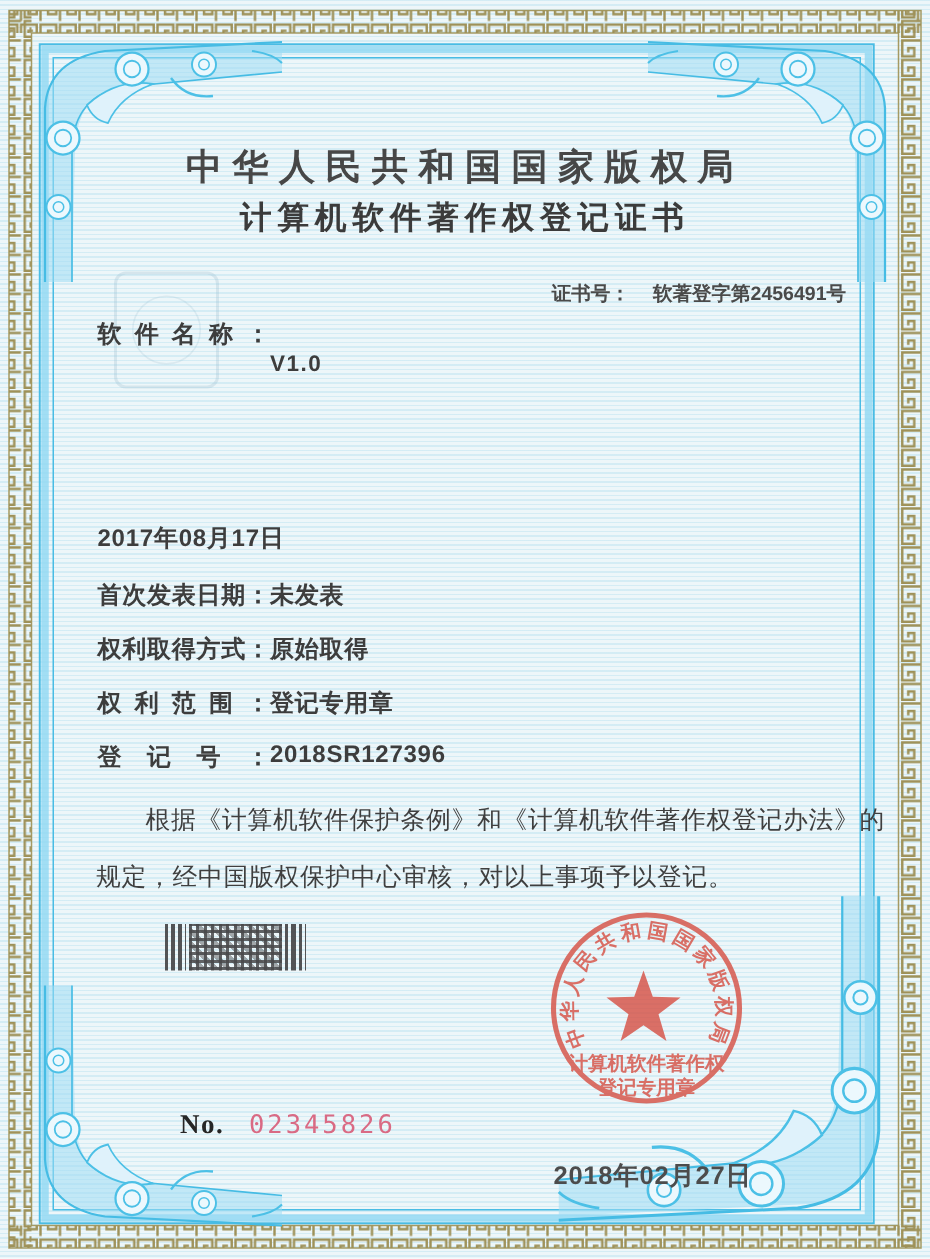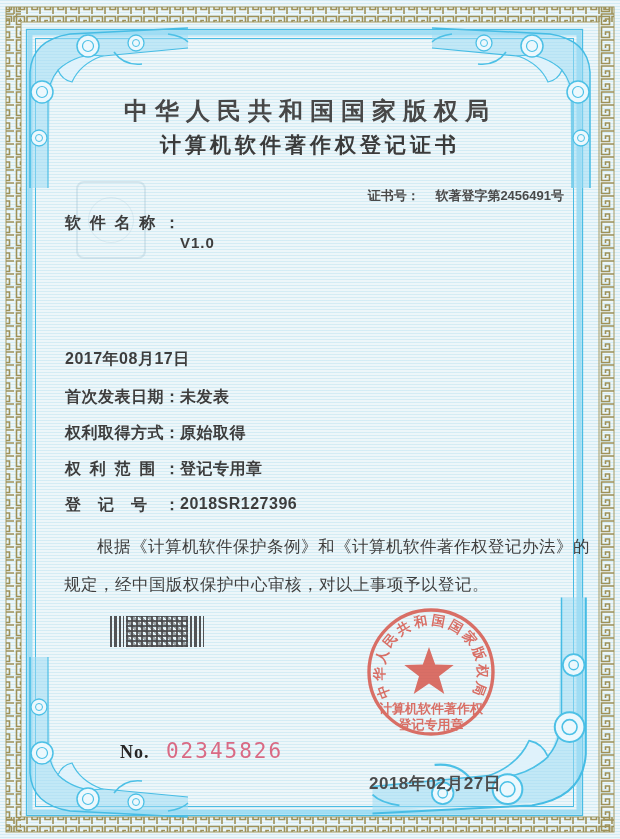--- a/index.html
+++ b/index.html
@@ -64,21 +64,21 @@
       repeating-linear-gradient(0deg, rgba(72,72,74,0.85) 0 2px, rgba(0,0,0,0) 2px 5px),
       repeating-linear-gradient(45deg, rgba(72,72,74,0.45) 0 3px, rgba(0,0,0,0) 3px 6px);
   }
   .serial{position:absolute;left:120px;top:739px;z-index:2;white-space:nowrap;}
   .serial .no{
     font-family:"Liberation Serif","DejaVu Serif",serif;
     font-size:18px;font-weight:bold;color:#262626;letter-spacing:1px;text-align:center;
   }
   .serial .num{
     margin-left:12px;font-family:"DejaVu Sans Mono","Liberation Mono",monospace;
-    font-size:21px;color:#d96a84;letter-spacing:2px;
+    font-size:17px;color:#d96a84;letter-spacing:2px;
   }
   .issue-date{
     position:absolute;left:369px;top:772px;z-index:4;white-space:nowrap;
     font-size:17px;font-weight:bold;color:#4c4c4c;letter-spacing:0.5px;
   }
 </style>
 </head>
 <body>
 
 <div class="page">

